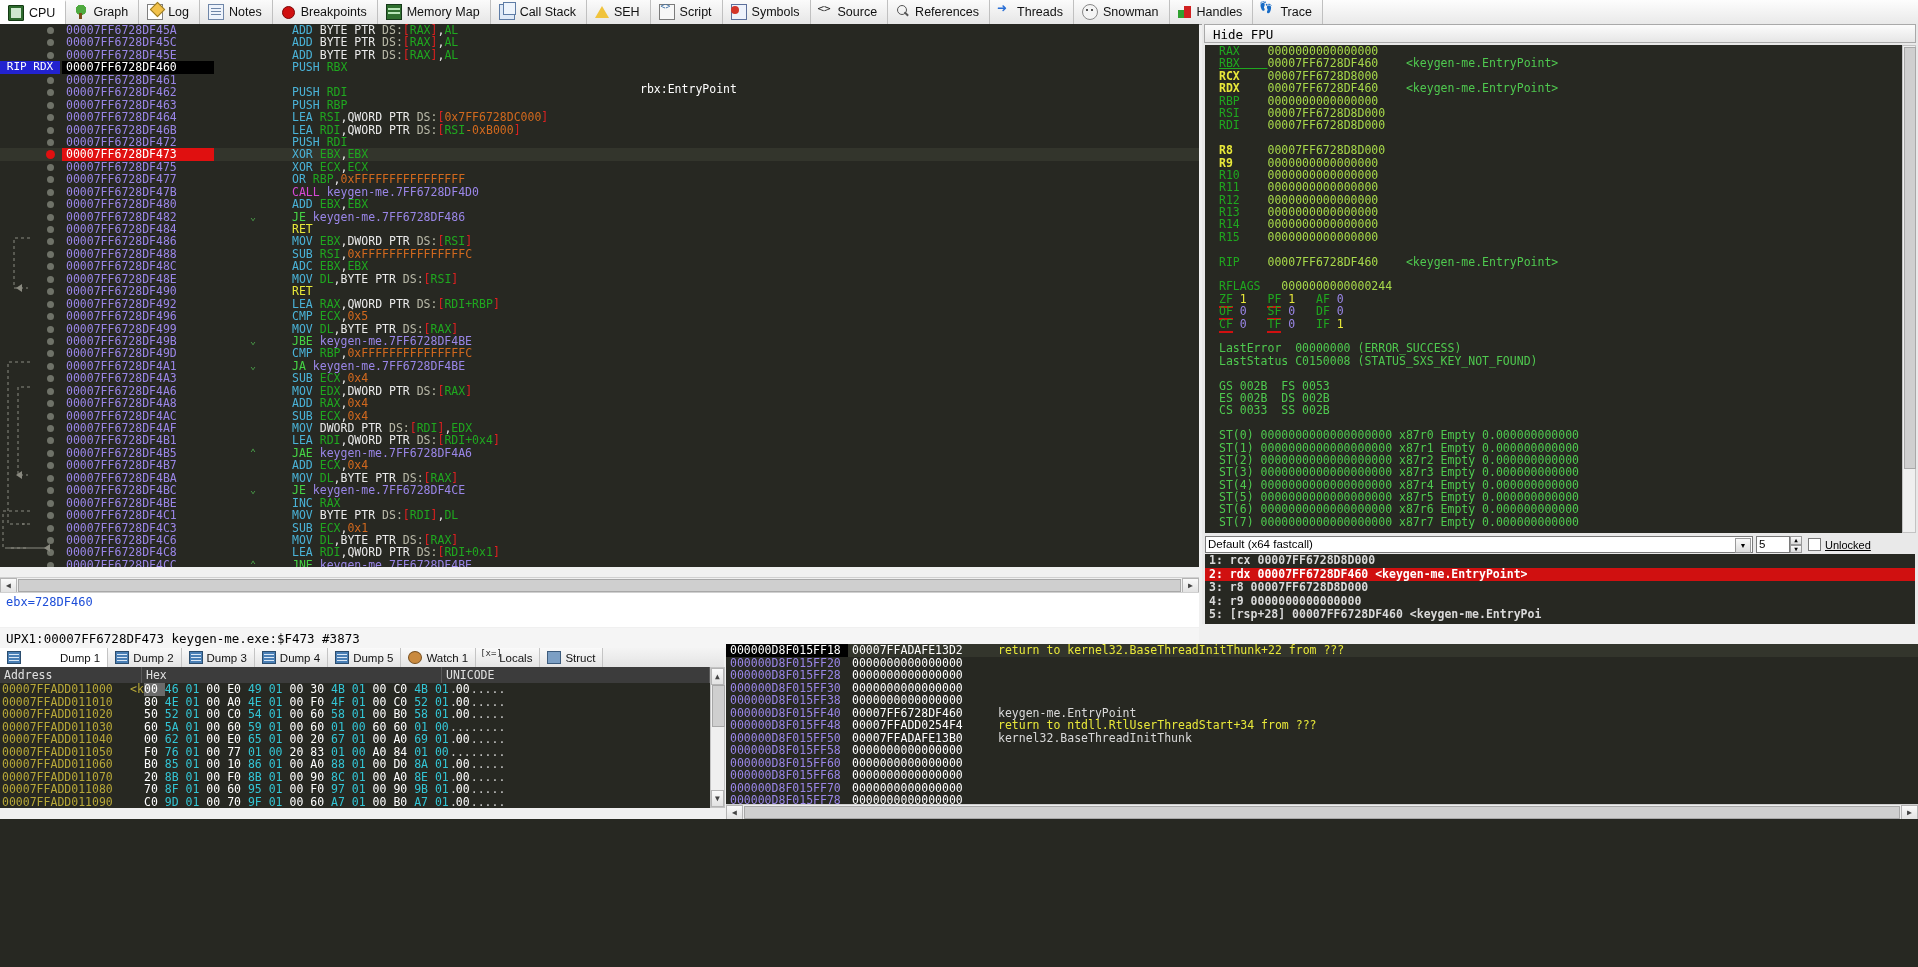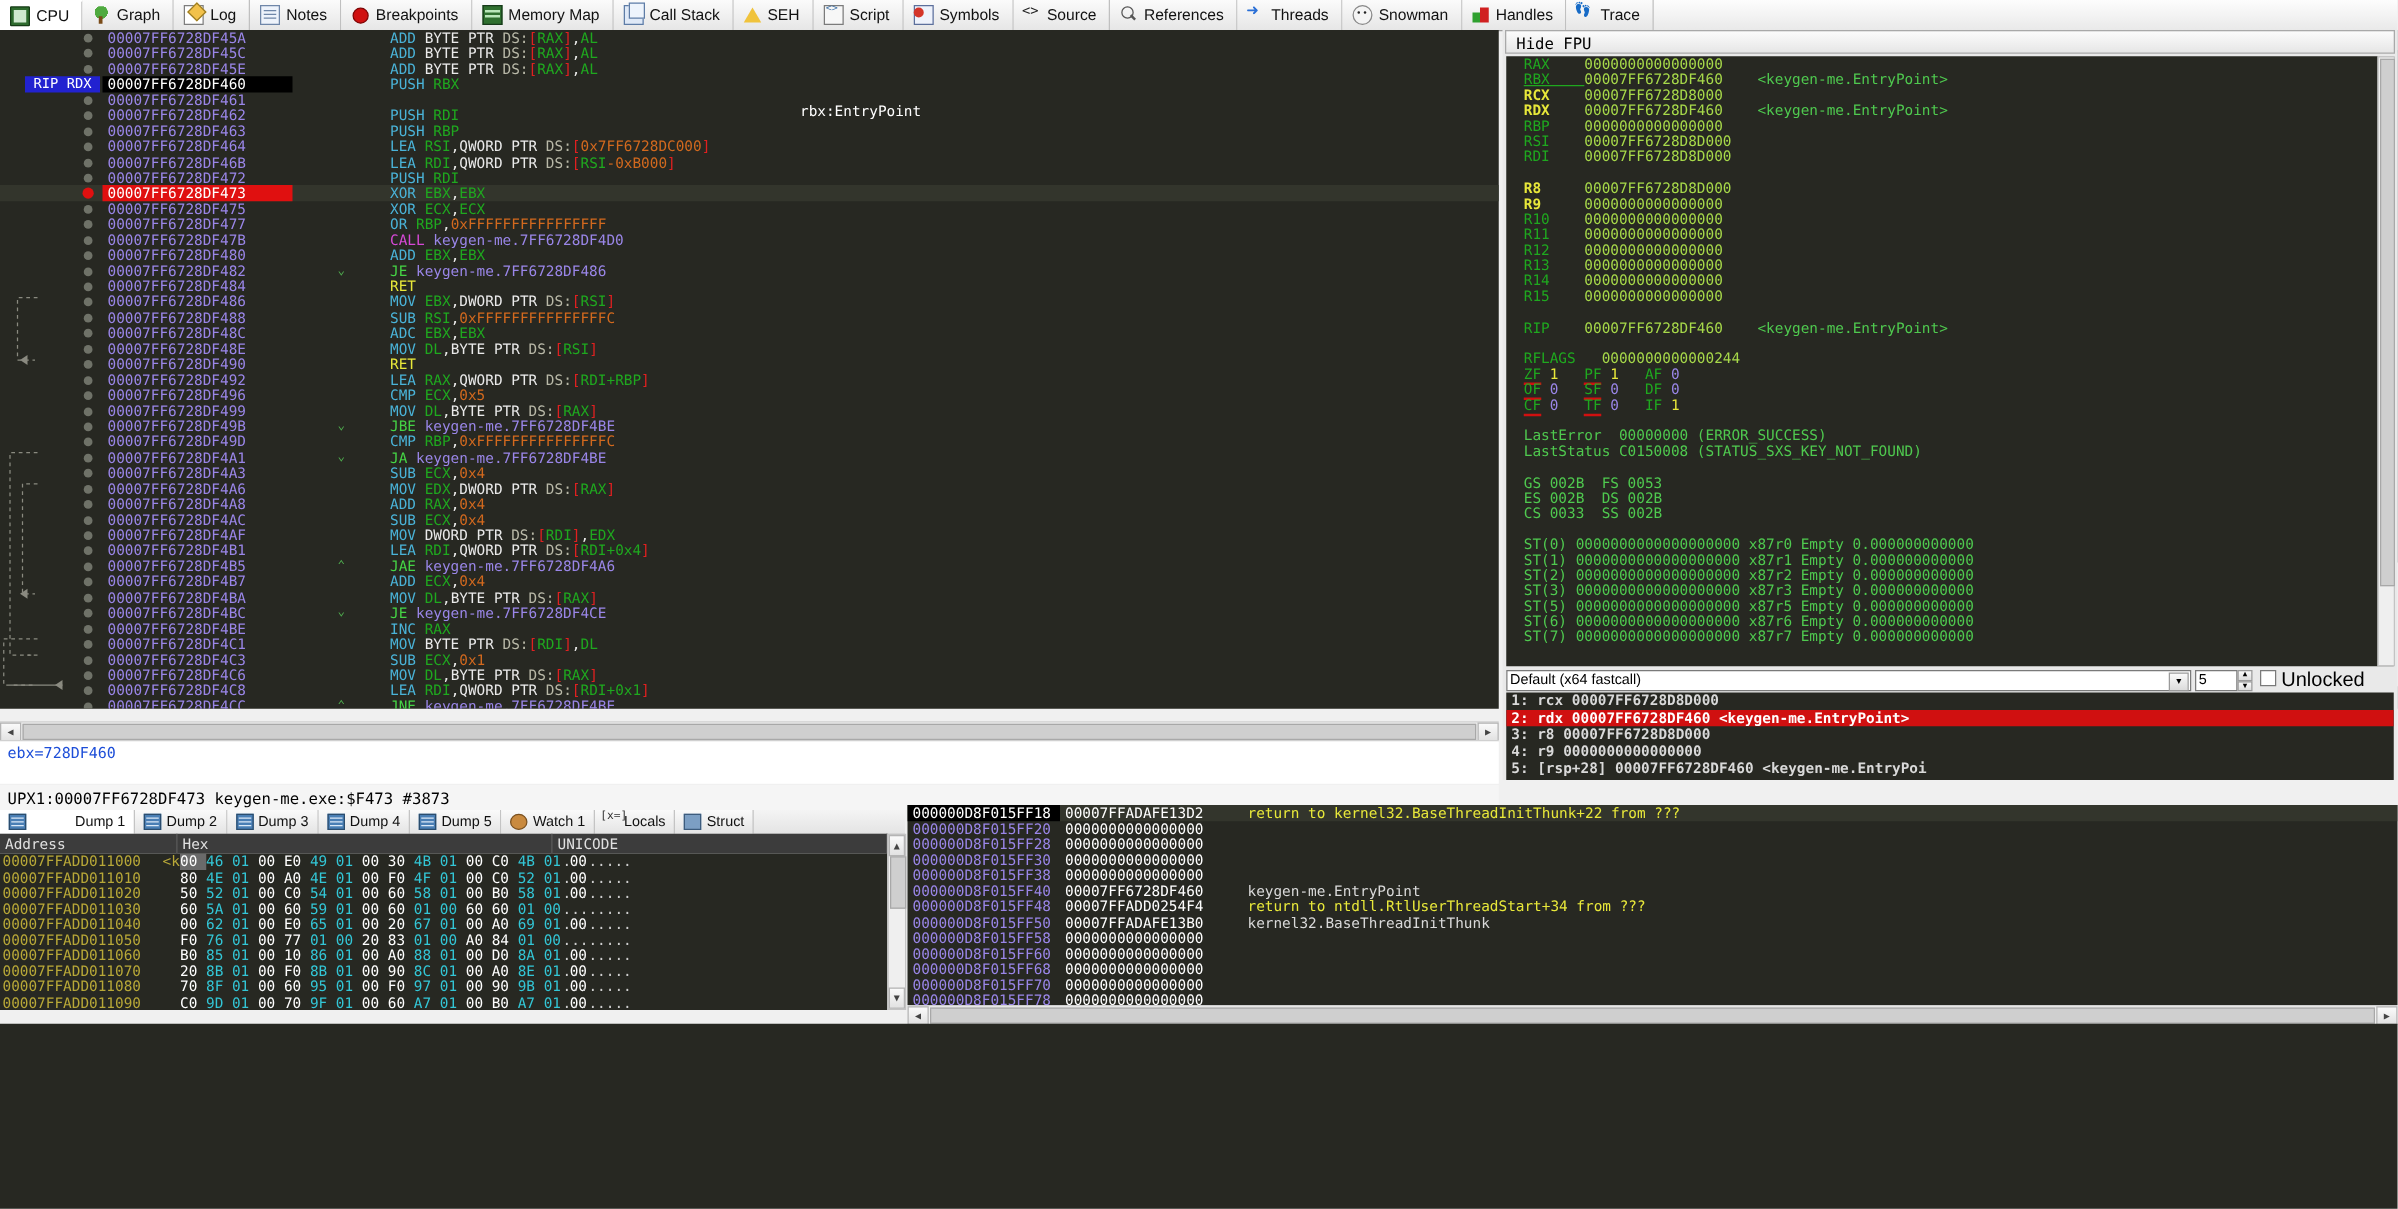--- a/index.html
+++ b/index.html
@@ -44,21 +44,21 @@
   .ic-handle:after{content:"";position:absolute;left:0;top:5px;width:6px;height:8px;background:#2fa02f;}
   .ic-handle:before{content:"";position:absolute;left:6px;top:1px;width:7px;height:12px;background:#d02020;}
   .ic-trace{background:transparent;}
   .ic-trace:after{content:"\1F463";position:absolute;left:-2px;top:-4px;font-size:11px;}
 
   
   #main{position:absolute;top:24px;left:0;width:1918px;height:943px;}
 
   
   #disasm{position:absolute;left:0;top:0;width:1199px;height:543px;background:#272822;overflow:hidden;}
-  .drow{height:12.45px;line-height:12.45px;white-space:pre;font-size:11.5px;display:flex;padding-left:20px;}
+  .drow{height:12.45px;line-height:12.45px;white-space:pre;font-size:11.5px;display:flex;}
   .d-bpcol{width:62px;flex:none;position:relative;}
   .dot{position:absolute;left:47px;top:3px;width:7px;height:7px;border-radius:50%;background:#6f7268;}
   .bpdot{background:#e01010;width:9px;height:9px;top:2px;left:46px;}
   .d-addr{width:148px;flex:none;color:#9a86e8;padding-left:4px;}
   .d-arrow{width:78px;flex:none;color:#4fae4f;text-align:center;font-size:10px;}
   .d-txt{flex:1;}
   .drow.cur .d-addr{background:#000;color:#fff;}
   .drow.bp .d-addr{background:#e01010;color:#fff;}
   .drow.sel{background:#33352c;}
   .riptag{position:absolute;left:0;top:0;width:60px;height:12.45px;background:#2222d0;color:#fff;font-size:11px;text-align:center;}
@@ -105,21 +105,21 @@
 
   
   #ccbar{position:absolute;left:3px;top:512px;width:710px;height:17px;display:flex;align-items:center;font-size:11.5px;}
   #ccsel{width:548px;height:17px;background:#fff;border:1px solid #7a7a7a;box-sizing:border-box;padding:1px 2px;position:relative;
          font-family:"Liberation Sans",sans-serif;font-size:11.5px;}
   #ccsel .arrow{position:absolute;right:1px;top:1px;width:14px;height:13px;background:linear-gradient(#fafafa,#dcdcdc);border:1px solid #9a9a9a;
                 display:flex;align-items:center;justify-content:center;font-size:7px;}
   #ccnum{width:34px;height:17px;background:#fff;border:1px solid #7a7a7a;box-sizing:border-box;padding:1px 2px;margin-left:3px;font-family:"Liberation Sans",sans-serif;}
   #ccspin{width:12px;height:17px;display:flex;flex-direction:column;}
   #ccspin div{flex:1;background:linear-gradient(#fafafa,#dcdcdc);border:1px solid #9a9a9a;font-size:6px;text-align:center;line-height:6px;}
-  #cclock{margin-left:6px;display:flex;gap:4px;font-family:"Liberation Sans",sans-serif;font-size:16px;}
+  #cclock{margin-left:6px;display:flex;align-items:center;gap:4px;font-family:"Liberation Sans",sans-serif;font-size:11px;text-decoration:underline;}
   #cclock .cb{width:11px;height:11px;background:#fff;border:1px solid #7a7a7a;}
 
   #argpanel{position:absolute;left:3px;top:530px;width:710px;height:70px;background:#272822;overflow:hidden;}
   .aline{height:13.5px;line-height:13.5px;white-space:pre;font-size:11.5px;padding-left:4px;color:#d9d9d9;font-weight:bold;}
   .aline.hl{background:#d01010;color:#fff;}
 
   
   #dumptabs{position:absolute;left:0;top:624px;width:724px;height:19px;background:linear-gradient(#f4f4f4,#e4e4e4);display:flex;align-items:stretch;border-bottom:1px solid #a8a8a8;}
   .dtab{display:flex;align-items:center;gap:4px;padding:0 7px;border-right:1px solid #c4c4c4;background:linear-gradient(#fafafa,#e4e4e4);
         font-family:"Liberation Sans",sans-serif;font-size:11.5px;color:#111;white-space:nowrap;}
@@ -347,20 +347,21 @@
         <div class="rline st-line">LastStatus C0150008 (STATUS_SXS_KEY_NOT_FOUND)</div>
         <div class="rline "></div>
         <div class="rline st-line">GS 002B  FS 0053</div>
         <div class="rline st-line">ES 002B  DS 002B</div>
         <div class="rline st-line">CS 0033  SS 002B</div>
         <div class="rline "></div>
         <div class="rline st-line">ST(0) 0000000000000000000 x87r0 Empty 0.000000000000</div>
         <div class="rline st-line">ST(1) 0000000000000000000 x87r1 Empty 0.000000000000</div>
         <div class="rline st-line">ST(2) 0000000000000000000 x87r2 Empty 0.000000000000</div>
         <div class="rline st-line">ST(3) 0000000000000000000 x87r3 Empty 0.000000000000</div>
+        <div class="rline st-line">ST(4) 0000000000000000000 x87r4 Empty 0.000000000000</div>
         <div class="rline st-line">ST(5) 0000000000000000000 x87r5 Empty 0.000000000000</div>
         <div class="rline st-line">ST(6) 0000000000000000000 x87r6 Empty 0.000000000000</div>
         <div class="rline st-line">ST(7) 0000000000000000000 x87r7 Empty 0.000000000000</div>
       </div>
     <div id="regscroll">
       <div id="regthumb"></div>
     </div>
 
     <div id="ccbar">
       <div id="ccsel">

